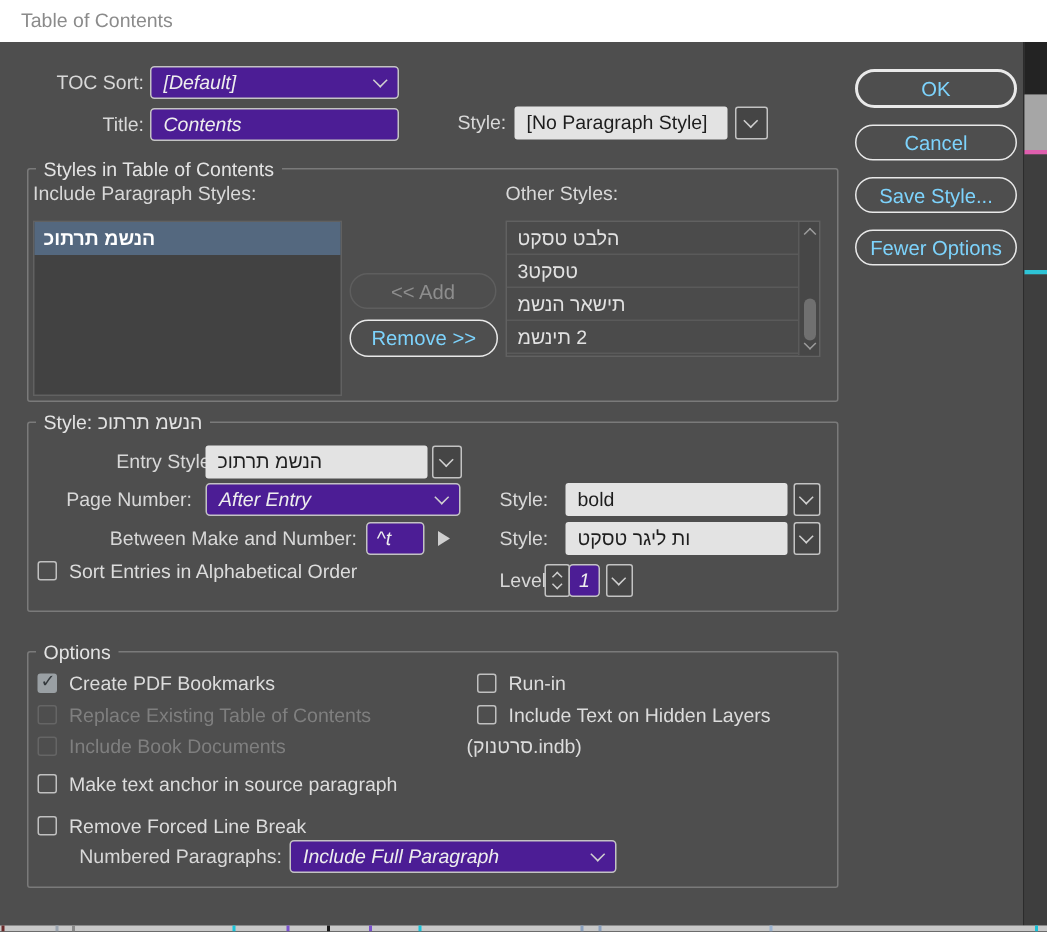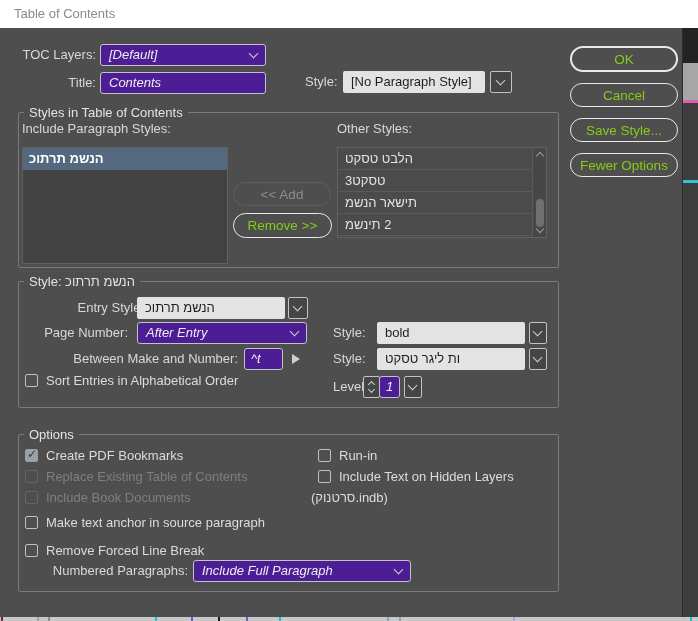--- a/index.html
+++ b/index.html
@@ -13,21 +13,21 @@
   .lbl { position:absolute; font-size:13px; color:#d8d8d8; line-height:22px; white-space:nowrap; }
   .lbl.r { text-align:right; }
   .heb { unicode-bidi: bidi-override; direction:ltr; }
   
   .dd-dark, .inp { position:absolute; height:22px; background:#4c1d95; border:1px solid #c3c3c3; border-radius:3px; color:#eeeeee; font-size:13px; line-height:20px; padding:0 8px; white-space:nowrap; overflow:hidden;font-style:italic; }
   .dd-dark { padding-right:22px; }
   .chev-down::after { content:""; position:absolute; right:8px; top:50%; width:6px; height:6px; margin-top:-5px; border-right:1.6px solid #d0d0d0; border-bottom:1.6px solid #d0d0d0; transform:rotate(45deg); }
   .field-light { position:absolute; height:22px; background:#e3e3e3; border-radius:2px; color:#1e1e1e; font-size:13px; line-height:22px; padding:0 8px; white-space:nowrap; overflow:hidden; }
   .chevbox { position:absolute; height:22px; background:#454545; border:1px solid #c3c3c3; border-radius:2px; }
   .chevbox::after { content:""; position:absolute; left:50%; top:50%; width:6px; height:6px; margin:-5px 0 0 -4px; border-right:1.6px solid #d0d0d0; border-bottom:1.6px solid #d0d0d0; transform:rotate(45deg); }
-  .btn { position:absolute; width:108px; height:24px; border:1.5px solid #e9e9e9; border-radius:13px; color:#84cc16; font-size:13.5px; display:flex; align-items:center; justify-content:center; background:transparent; white-space:nowrap; }
+  .btn { position:absolute; width:108px; height:24px; border:1.5px solid #e9e9e9; border-radius:13px; color:#7dd3fc; font-size:13.5px; display:flex; align-items:center; justify-content:center; background:transparent; white-space:nowrap; }
   .btn.default { border-width:2.5px; height:26px; }
   .btn.disabled { border:1px solid #5e5e5e; color:#8d8d8d; }
   .group { position:absolute; border:1px solid #7a7a7a; border-radius:2px; }
   .legend { position:absolute; font-size:13px; color:#e3e3e3; background:#4e4e4e; padding:0 5px; line-height:15px; }
   
   .list { position:absolute; border:1px solid #616161; }
   .list-left { background:#424242; }
   .list-right { background:#4b4b4b; }
   .sel-row { height:22px; line-height:22px; padding:0 6px; background:#54687f; color:#ffffff; font-weight:bold; font-size:13px; white-space:nowrap; overflow:hidden; }
   .o-row { height:22px; line-height:21px; padding:0 7px; color:#e2e2e2; font-size:13px; border-bottom:1px solid #5a5a5a; white-space:nowrap; overflow:hidden; margin-right:14px; }
@@ -57,21 +57,21 @@
 </style>
 </head>
 <body>
 
 <div class="titlebar">
   <span>Table of Contents</span>
 </div>
 
 <div class="dialog">
 
-  <div class="lbl r" style="left:20px; top:16px; width:76px;">TOC Layers:</div>
+  <div class="lbl r" style="left:20px; top:16px; width:76px;">TOC Sort:</div>
   <div class="dd-dark chev-down" style="left:100px; top:16px; width:166px;">
     <span>[Default]</span>
   </div>
 
   <div class="lbl r" style="left:20px; top:44px; width:76px;">Title:</div>
   <div class="inp" style="left:100px; top:44px; width:166px;">
     <span>Contents</span>
   </div>
   <div class="lbl" style="left:305px; top:43px;">Style:</div>
   <div class="field-light" style="left:343px; top:43px; width:142px;">

